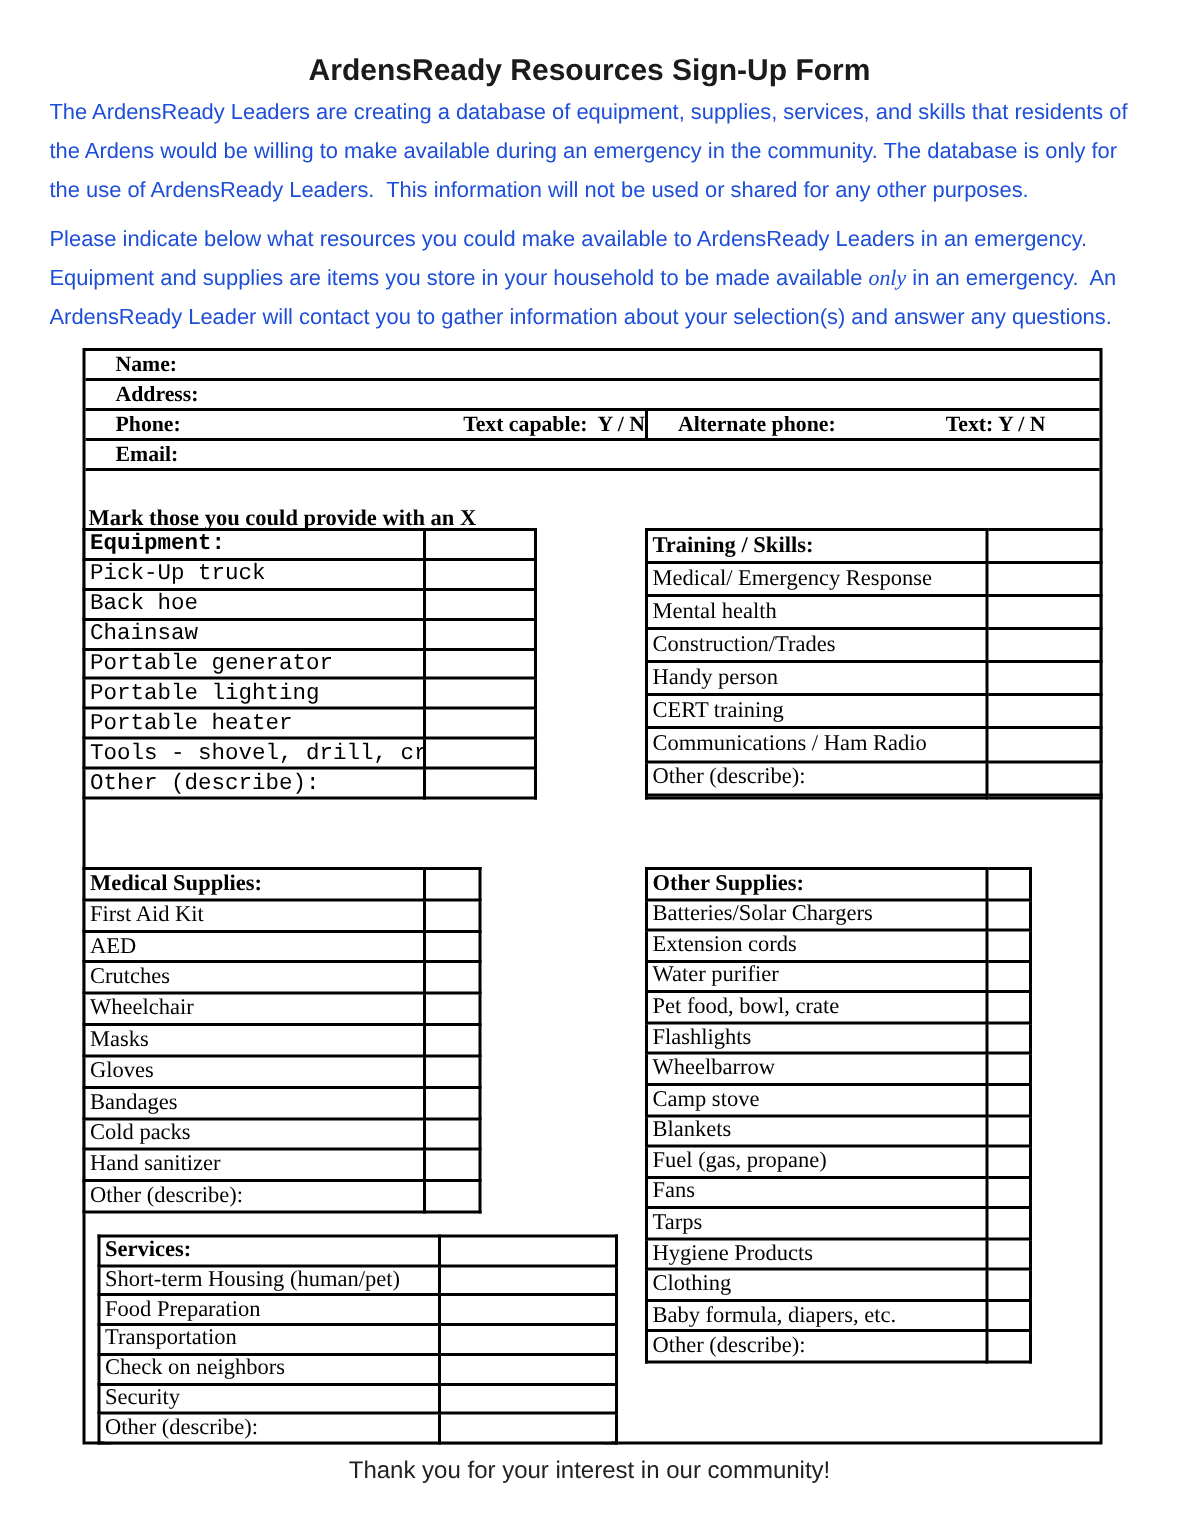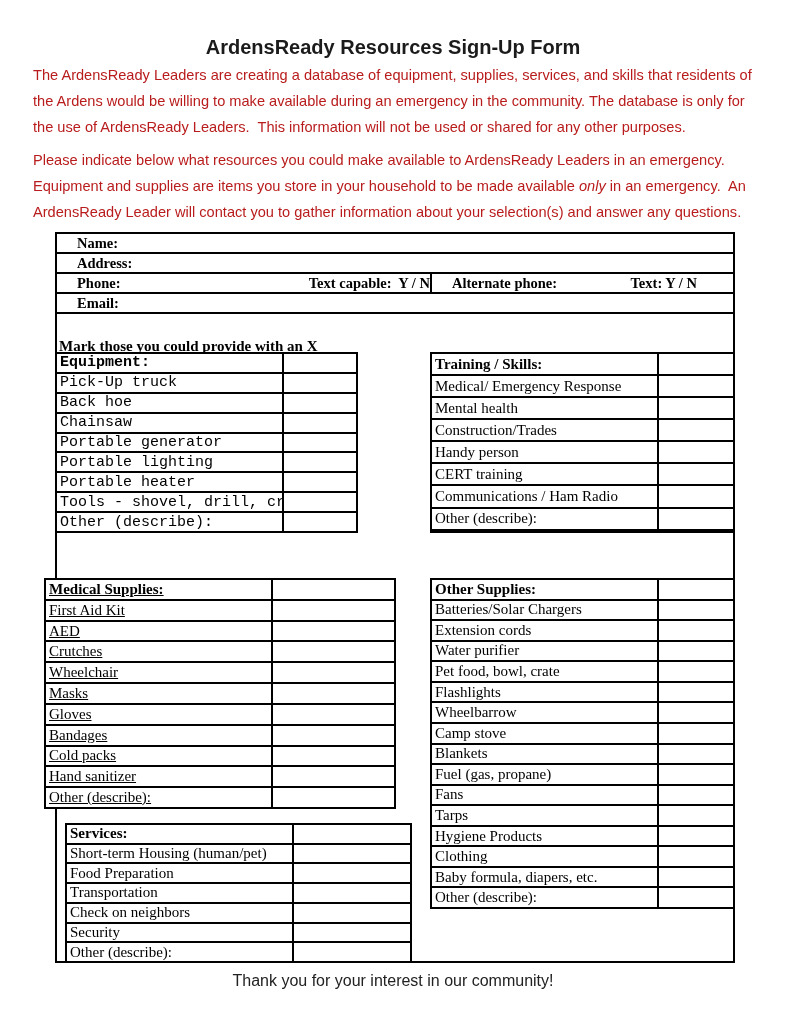--- a/index.html
+++ b/index.html
@@ -20,26 +20,26 @@
     font-size: 20px;
     font-weight: bold;
     color: #1b1b1b;
   }
   .para {
     position: absolute;
     left: 33px;
     width: 724px;
     font-size: 14.6px;
     line-height: 26px;
-    color: #b91c1c;
+    color: #1d4ed8;
   }
   .para .pline { white-space: pre; }
   #para1 { top: 62px; }
   #para2 { top: 147px; }
-  .ital { font-style: italic; }
+  .ital { font-style: italic; font-family: Liberation Serif, serif; }
 
   
   .outer {
     position: absolute;
     left: 55px; top: 232px;
     width: 680px; height: 731px;
     border: 2px solid #000000;
     font-family: "Liberation Serif", serif;
     color: #000000;
   }
@@ -90,22 +90,22 @@
     border: 2px solid #000000;
     padding: 0 0 0 3px;
     vertical-align: middle;
     overflow: hidden;
     white-space: nowrap;
   }
   table.sub td.hdr { font-weight: bold; }
   table.sub col.c1 { width: 227px; }
   #tbl-equipment { left: 55px; top: 352px; width: 303px; height: 181px; font-family: Liberation Mono, monospace; }
   #tbl-training  { left: 430px; top: 352px; width: 305px; height: 181px; }
-  #tbl-medical   { left: 44px; top: 578px; width: 352px; height: 231px; text-decoration: underline; }
-  #tbl-other     { left: 430px; top: 578px; width: 305px; height: 331px; }
+  #tbl-medical   { left: 55px; top: 578px; width: 266px; height: 231px; }
+  #tbl-other     { left: 430px; top: 578px; width: 258px; height: 331px; }
   #tbl-services  { left: 65px; top: 823px; width: 347px; height: 140px; border-radius: 11px; }
 
   .footer {
     position: absolute;
     top: 972px; left: 0; width: 786px;
     text-align: center;
     font-size: 16px;
     color: #222222;
   }
 </style>

